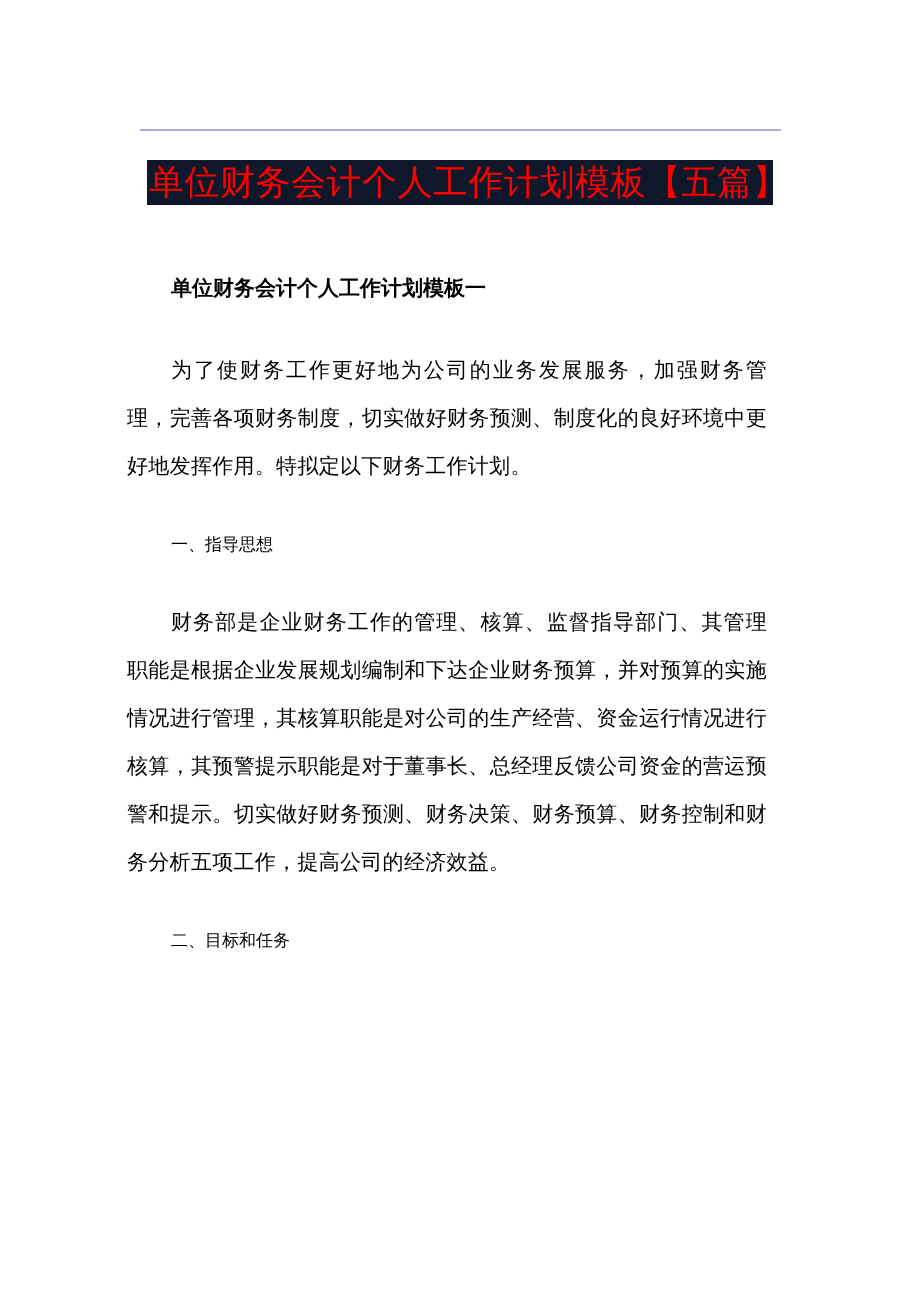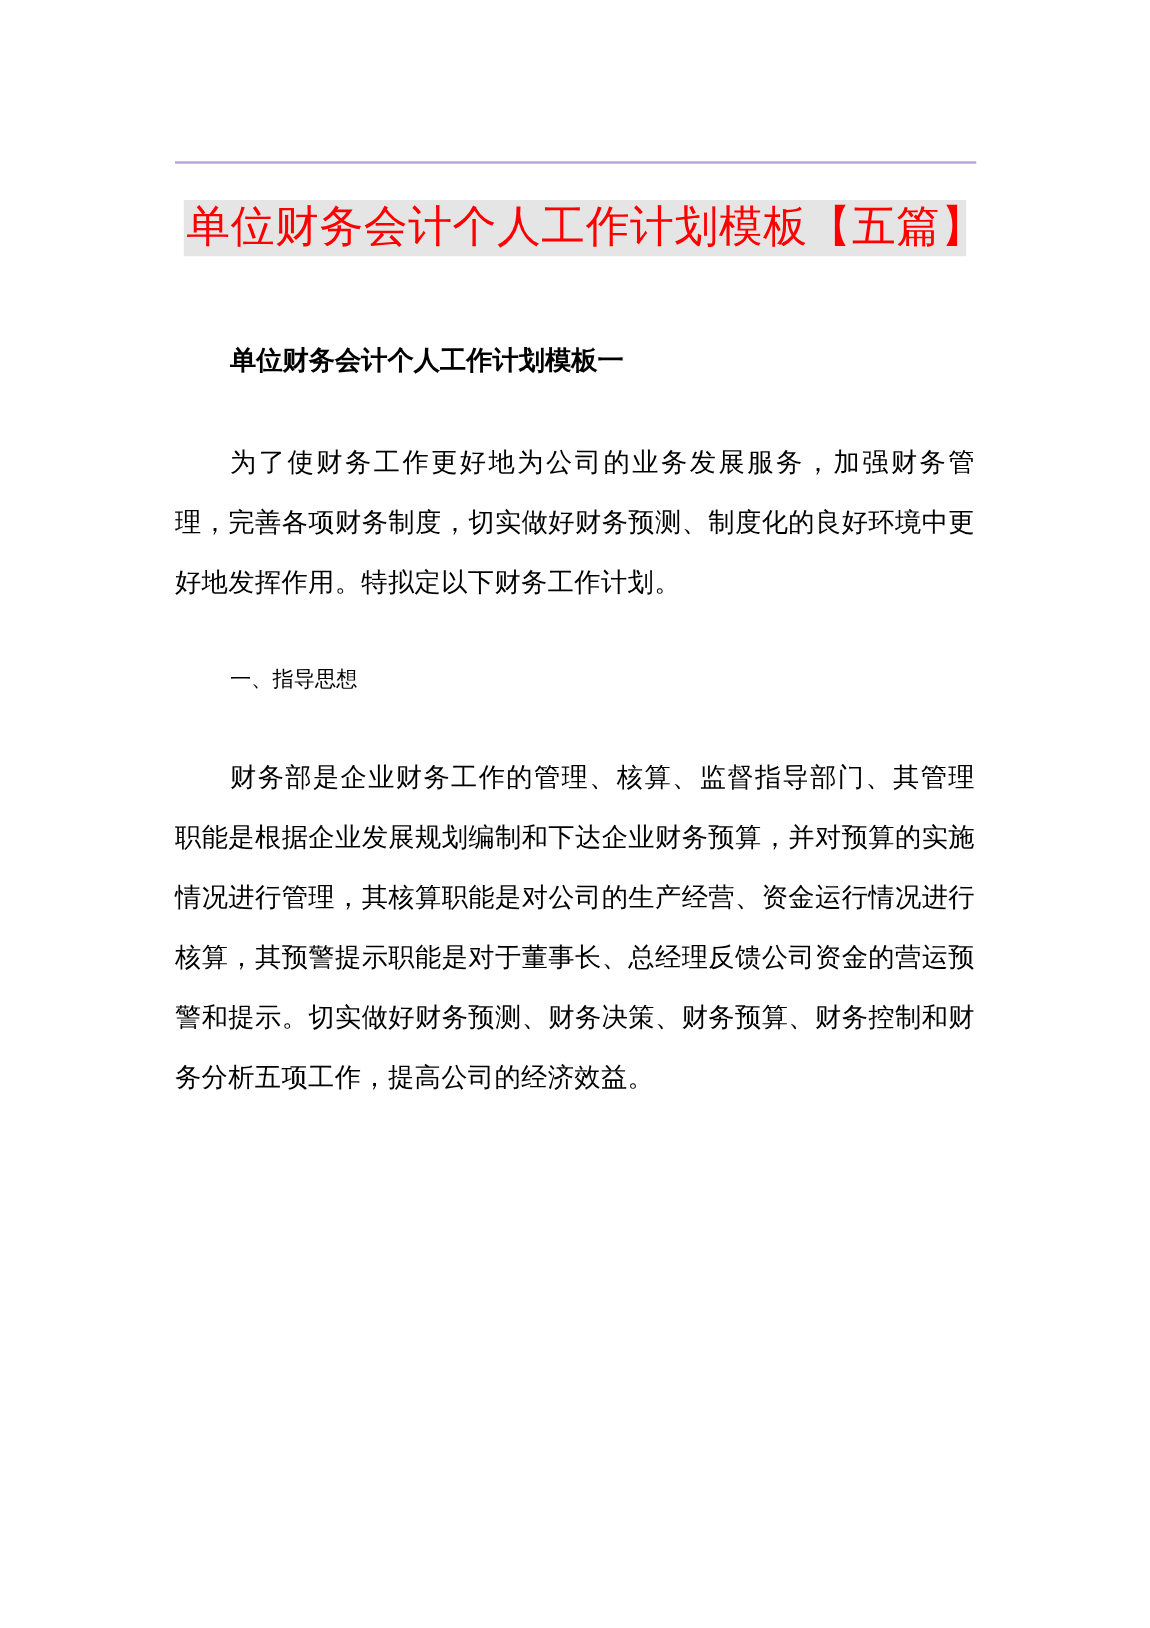--- a/index.html
+++ b/index.html
@@ -22,35 +22,35 @@
       width: 641px;
       height: 0;
       border-top: 2px solid #b7a8d6;
     }
     .title-wrap {
       position: absolute;
       left: 147px;
       top: 160px;
       width: 626px;
       height: 45px;
-      background: #e5e5e5;
+      background: #0f172a;
       overflow: hidden;
       white-space: nowrap;
     }
     .title {
       font-family: "DejaVu Serif", "Liberation Serif", serif;
       font-size: 35px;
       line-height: 45px;
       color: #ff0000;
       letter-spacing: 0.5px;
       padding-left: 2px;
     }
     .content {
       position: absolute;
-      left: 140px;
+      left: 127px;
       top: 268px;
       width: 640px;
     }
     .sub-heading {
       font-size: 21px;
       font-weight: bold;
       line-height: 40px;
       height: 40px;
       text-indent: 44px;
       margin: 0 0 38px 0;
@@ -84,13 +84,14 @@
 <div class="content">
   <div class="sub-heading">单位财务会计个人工作计划模板一</div>
 
   <p class="para">为了使财务工作更好地为公司的业务发展服务，加强财务管理，完善各项财务制度，切实做好财务预测、制度化的良好环境中更好地发挥作用。特拟定以下财务工作计划。</p>
 
   <div class="section-heading">一、指导思想</div>
 
 
   <p class="para">财务部是企业财务工作的管理、核算、监督指导部门、其管理职能是根据企业发展规划编制和下达企业财务预算，并对预算的实施情况进行管理，其核算职能是对公司的生产经营、资金运行情况进行核算，其预警提示职能是对于董事长、总经理反馈公司资金的营运预警和提示。切实做好财务预测、财务决策、财务预算、财务控制和财务分析五项工作，提高公司的经济效益。</p>
 
+  <div class="section-heading">二、目标和任务</div>
 </div>
 
 </body></html>

